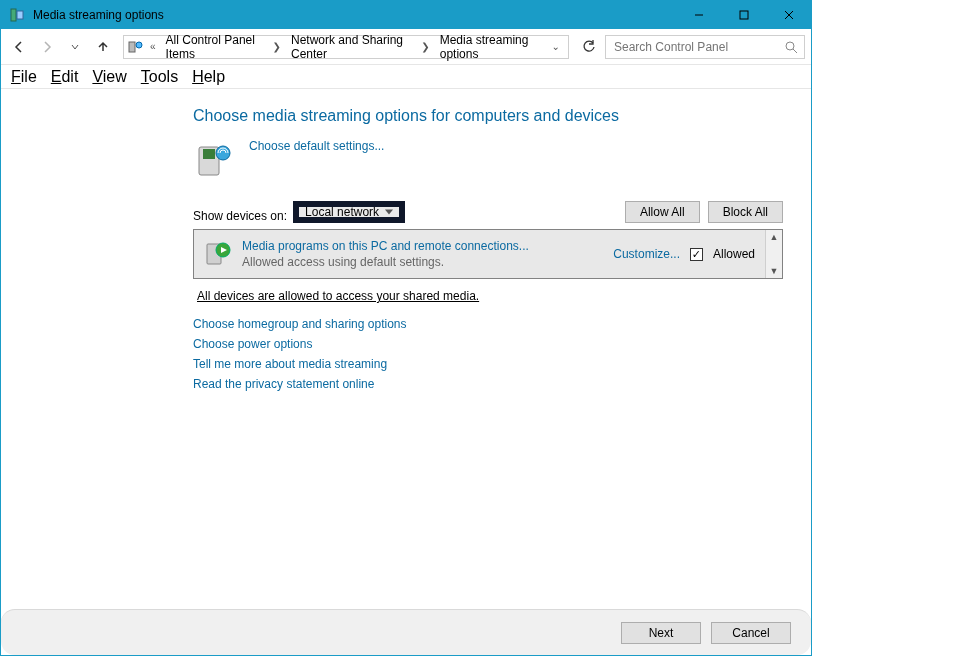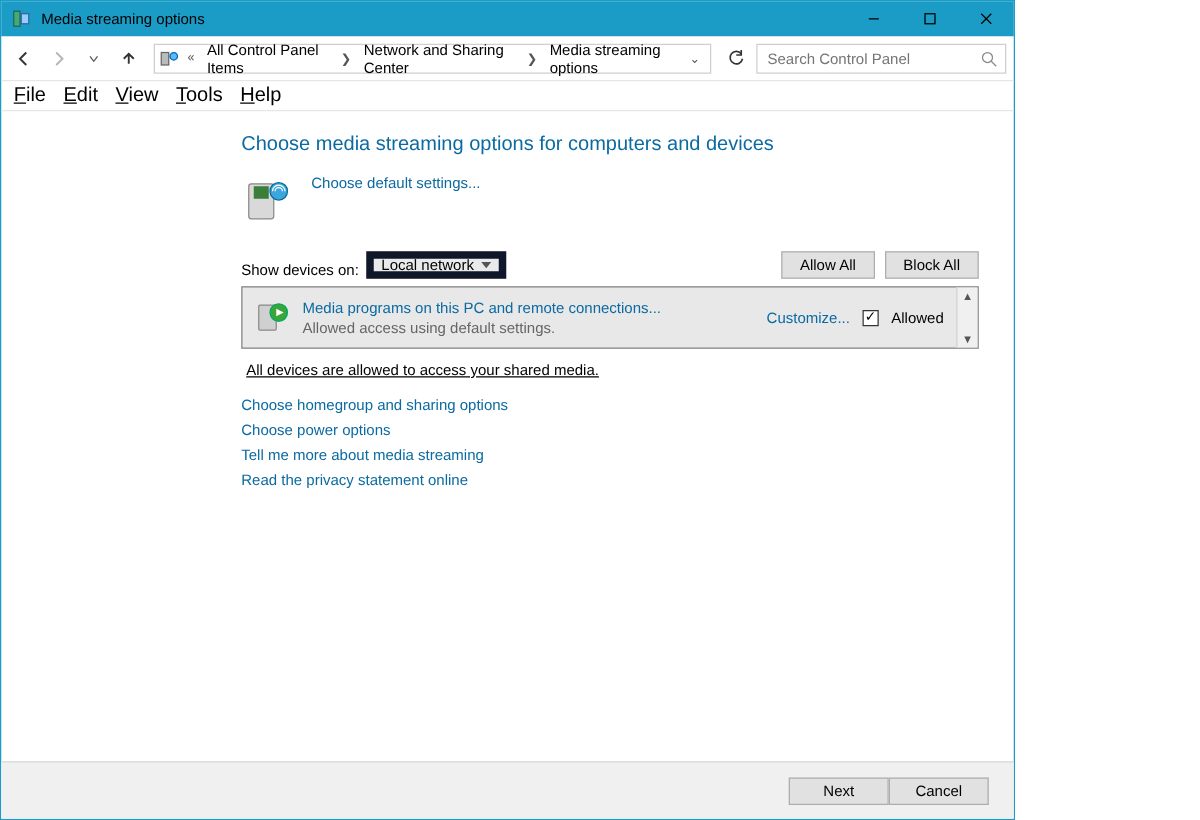--- a/index.html
+++ b/index.html
@@ -51,21 +51,21 @@
   .devicelist-text { flex:1; display:flex; flex-direction:column; gap:2px; }
   .devicelist-title { color:#0b6aa1; font-size:12px; }
   .devicelist-sub { color:#666; font-size:12px; }
   .devicelist-right { display:flex; align-items:center; gap:10px; }
   .checkbox { width:13px; height:13px; border:1px solid #333; display:inline-flex; align-items:center; justify-content:center; background:#fff; font-size:11px; line-height:1;}
   .devicelist-scroll { width:17px; background:#f0f0f0; border-left:1px solid #cfcfcf; display:flex; flex-direction:column; justify-content:space-between; align-items:center; padding:2px 0;}
   .devicelist-scroll .arrow { font-size:9px; color:#555;}
   .status { margin:10px 0 14px 4px;text-decoration:underline; }
   .linklist { display:flex; flex-direction:column; gap:6px; }
   
-  .footer { height:46px; border-top:1px solid #d9d9d9; background:#f0f0f0; display:flex; align-items:center; justify-content:flex-end; padding:0 20px; }
+  .footer { height:46px; border-top:1px solid #d9d9d9; background:#f0f0f0; display:flex; align-items:center; justify-content:flex-end; padding:0 20px; gap:10px;border-radius:14px;}
   .fbtn { width:80px; }
 </style>
 </head>
 <body>
 
 <div class="window">
 
   <div class="titlebar">
     <span class="icon">
       <svg width="16" height="16" viewBox="0 0 16 16">

